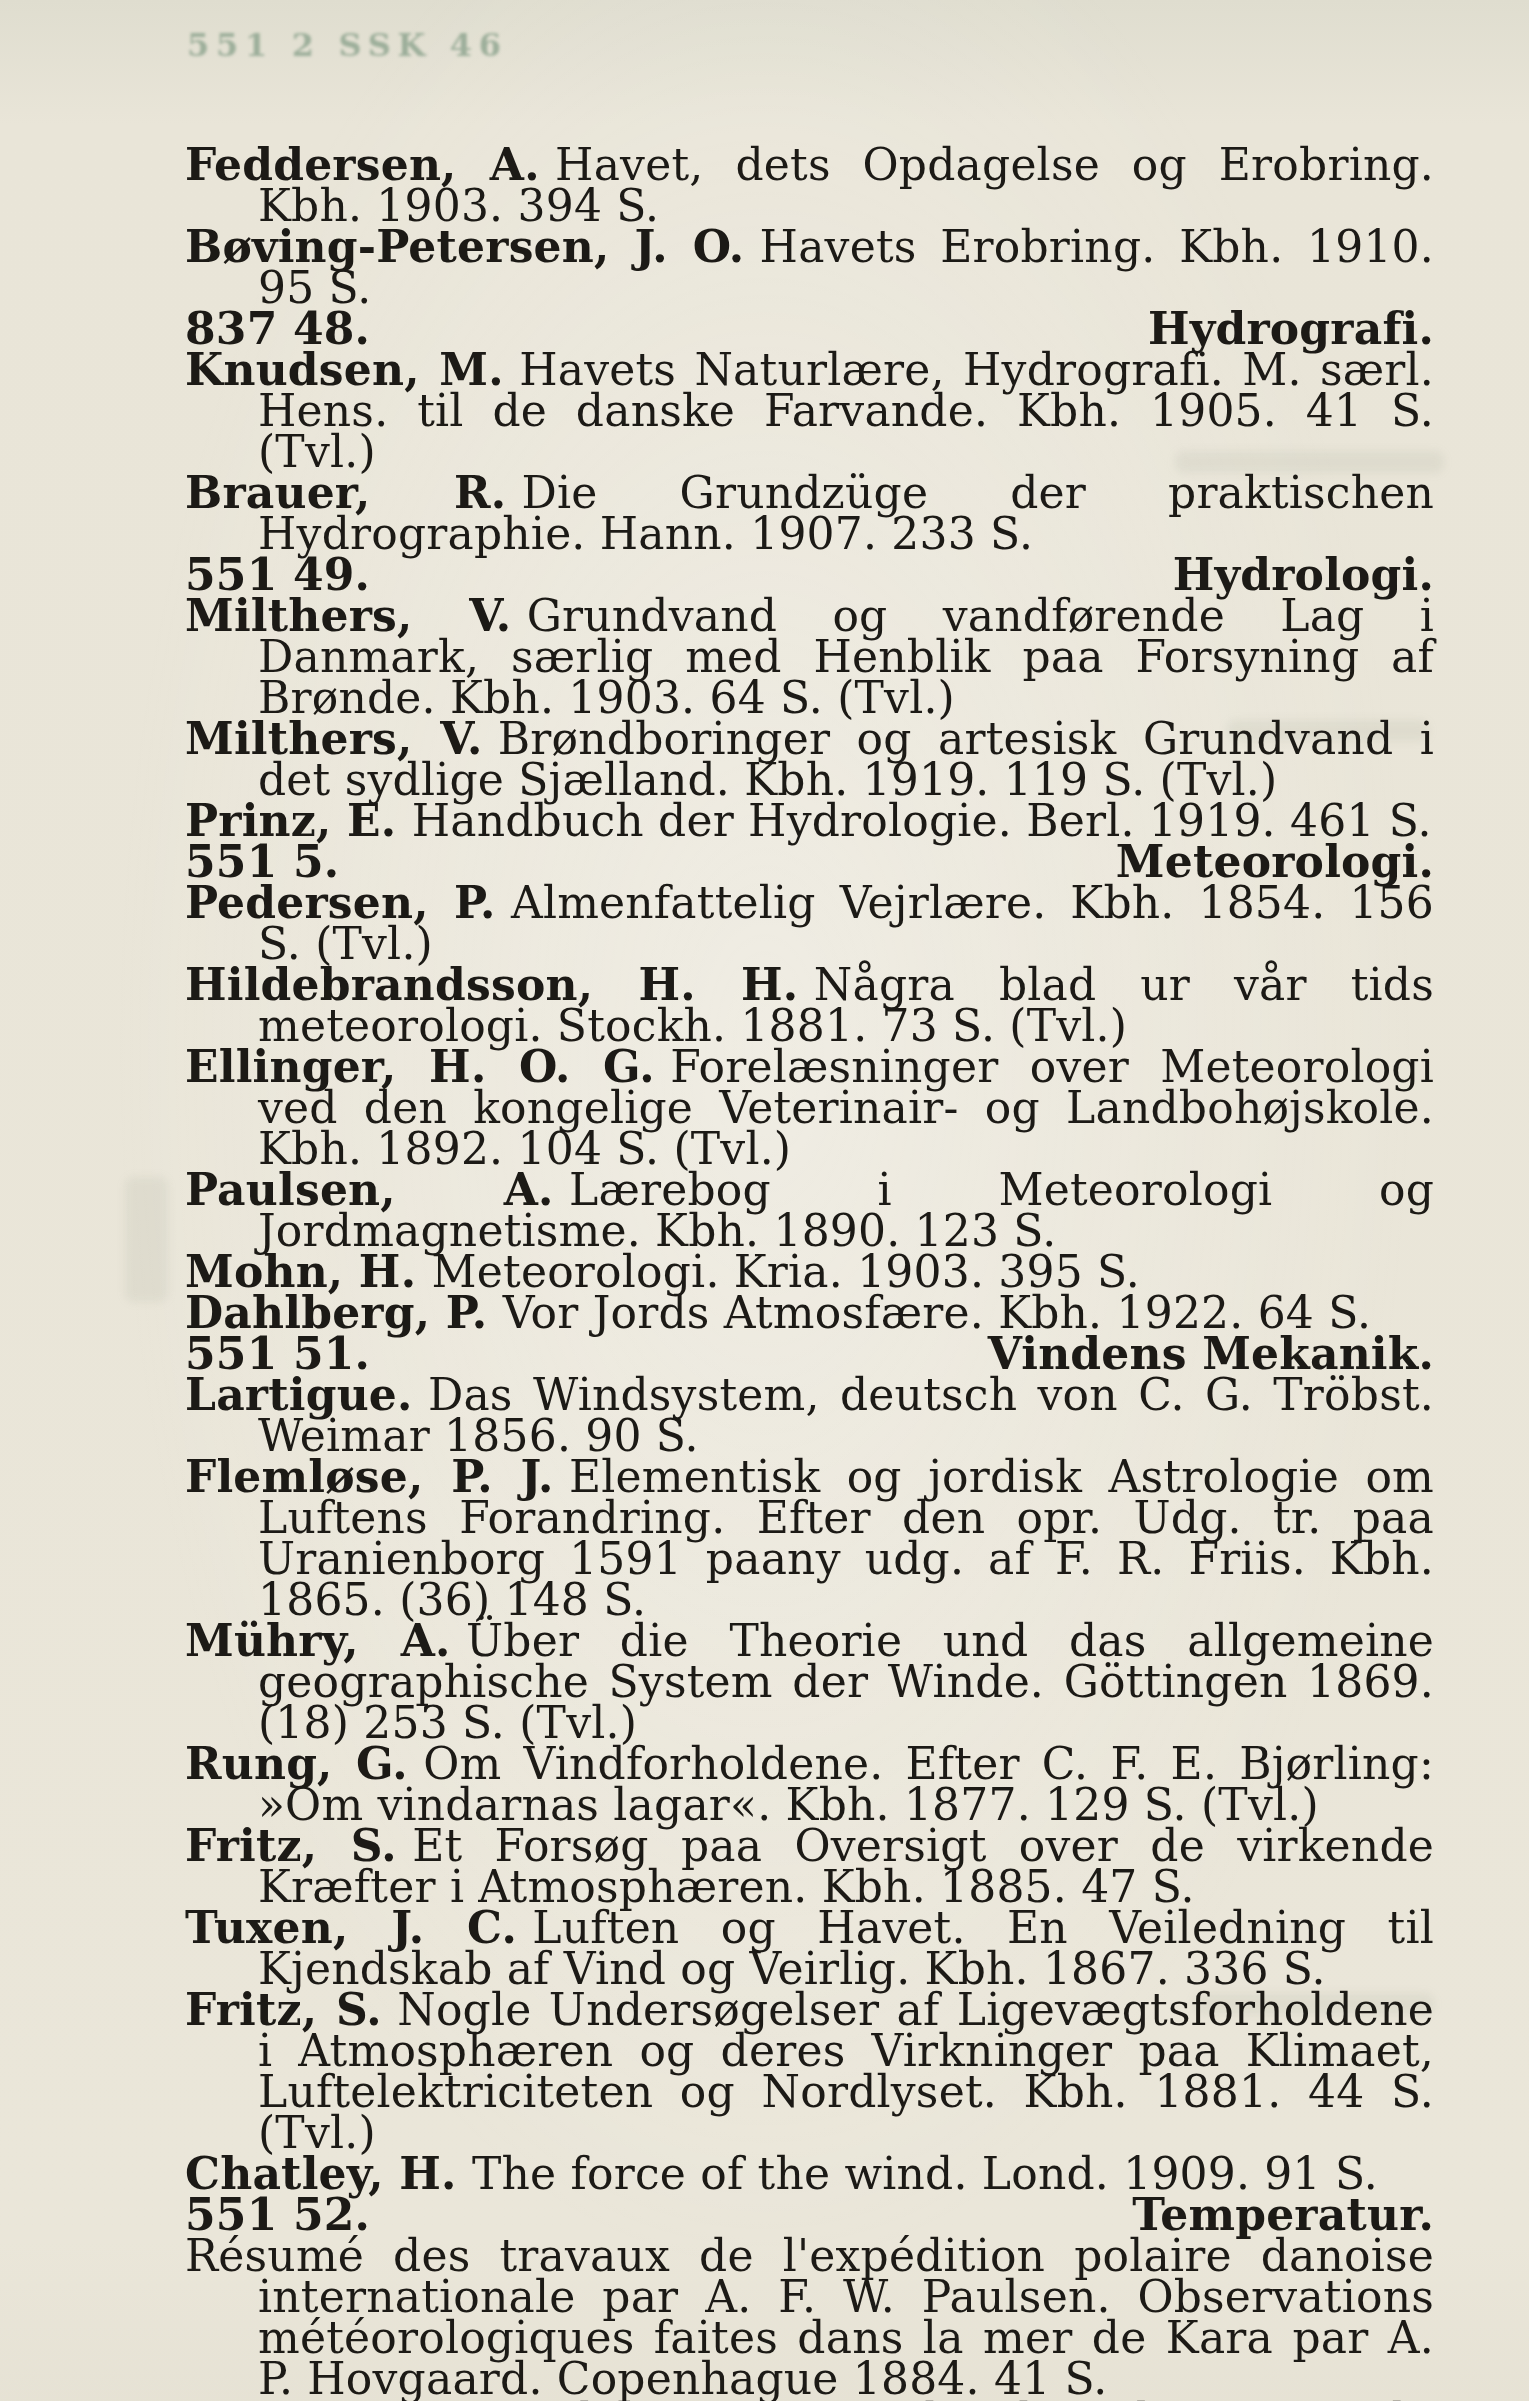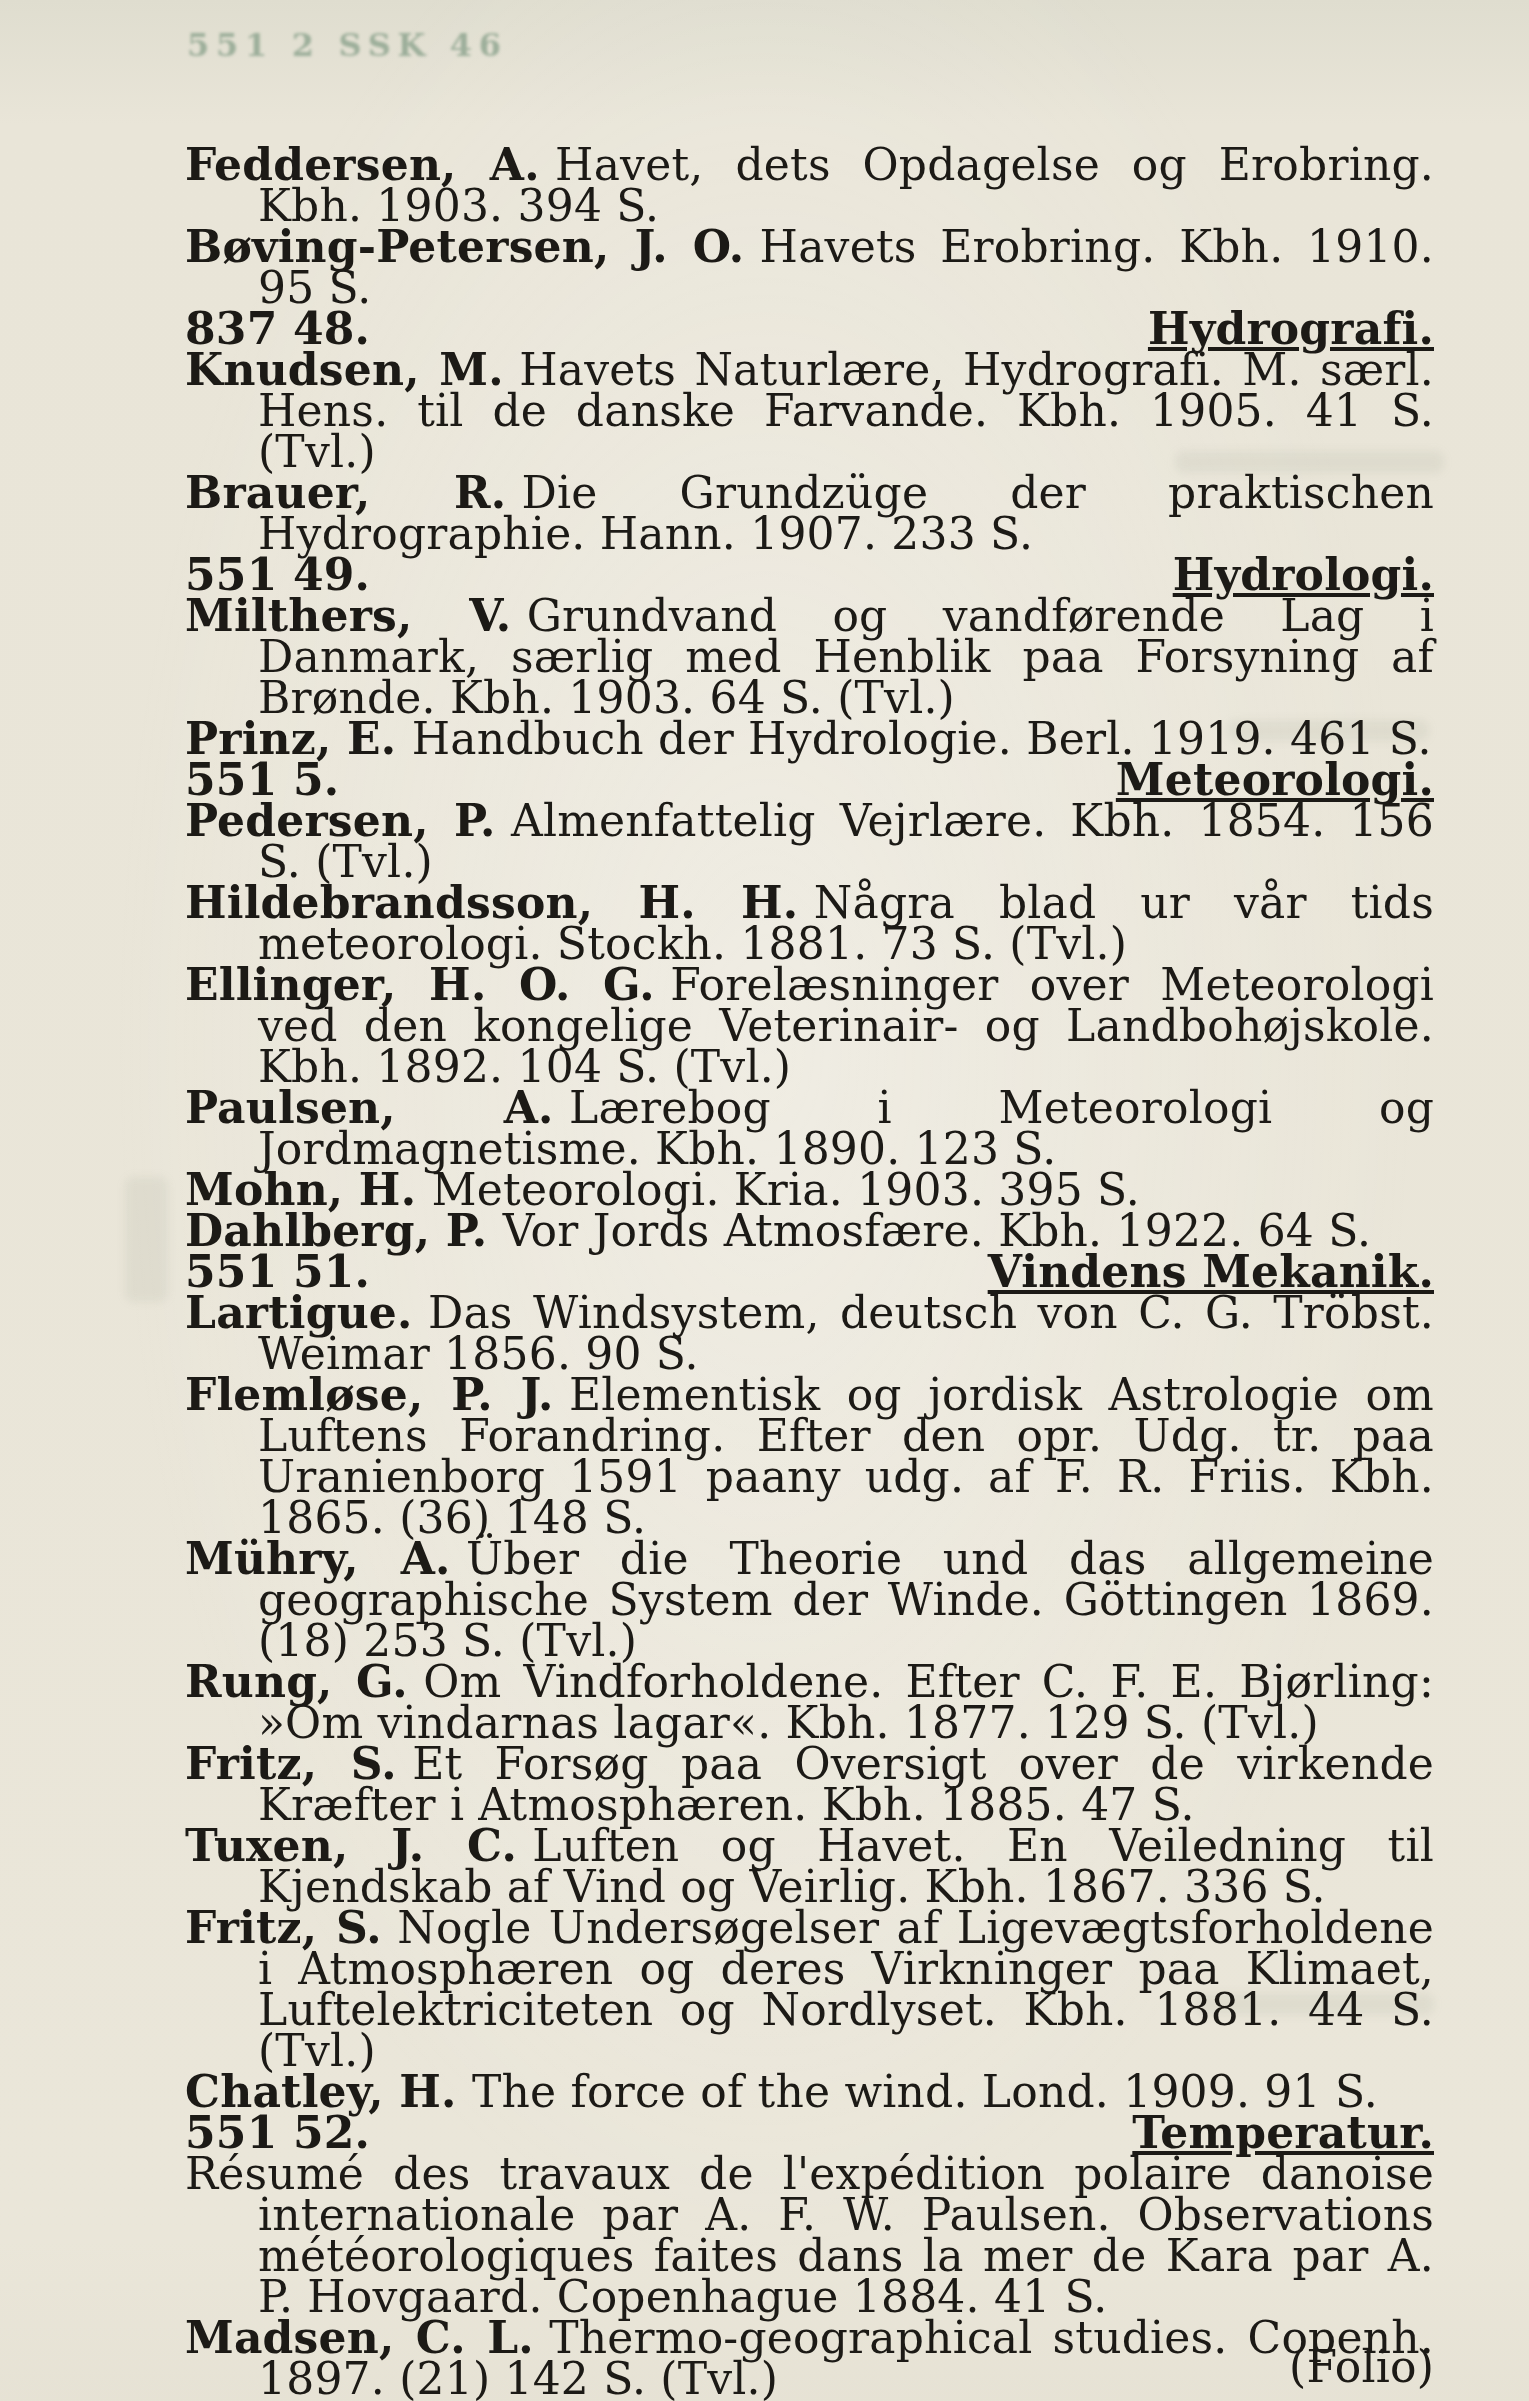--- a/index.html
+++ b/index.html
@@ -42,21 +42,21 @@
   .author {
     font-weight: bold;
     margin-right: 0.35em;
   }
   .section {
     display: flex;
     justify-content: space-between;
     font-weight: bold;
   }
   .sec-num { text-align: left; }
-  .sec-title { text-align: right; text-decoration: underline; }
+  .sec-title { text-align: right; }
   .right-note {
     position: absolute;
     right: 0;
     bottom: 12px;
     text-indent: 0;
   }
   .footer {
     margin-top: 55px;
     width: 1249px;
     text-align: center;
@@ -104,20 +104,21 @@
         <span class="sec-num">837 48.</span>
         <span class="sec-title">Hydrografi.</span>
       </div>
       <p class="entry"><span class="author">Knudsen, M.</span><span>Havets Naturlære, Hydrografi. M. særl. Hens. til de danske Farvande. Kbh. 1905. 41 S. (Tvl.)</span></p>
       <p class="entry"><span class="author">Brauer, R.</span><span>Die Grundzüge der praktischen Hydrographie. Hann. 1907. 233 S.</span></p>
       <div class="section">
         <span class="sec-num">551 49.</span>
         <span class="sec-title">Hydrologi.</span>
       </div>
       <p class="entry"><span class="author">Milthers, V.</span><span>Grundvand og vandførende Lag i Danmark, særlig med Henblik paa Forsyning af Brønde. Kbh. 1903. 64 S. (Tvl.)</span></p>
+      <p class="entry"><span class="author">Milthers, V.</span><span>Brøndboringer og artesisk Grundvand i det sydlige Sjælland. Kbh. 1919. 119 S. (Tvl.)</span></p>
       <p class="entry"><span class="author">Prinz, E.</span><span>Handbuch der Hydrologie. Berl. 1919. 461 S.</span></p>
       <div class="section">
         <span class="sec-num">551 5.</span>
         <span class="sec-title">Meteorologi.</span>
       </div>
       <p class="entry"><span class="author">Pedersen, P.</span><span>Almenfattelig Vejrlære. Kbh. 1854. 156 S. (Tvl.)</span></p>
       <p class="entry"><span class="author">Hildebrandsson, H. H.</span><span>Några blad ur vår tids meteorologi. Stockh. 1881. 73 S. (Tvl.)</span></p>
       <p class="entry"><span class="author">Ellinger, H. O. G.</span><span>Forelæsninger over Meteorologi ved den kongelige Veterinair- og Landbohøjskole. Kbh. 1892. 104 S. (Tvl.)</span></p>
       <p class="entry"><span class="author">Paulsen, A.</span><span>Lærebog i Meteorologi og Jordmagnetisme. Kbh. 1890. 123 S.</span></p>
       <p class="entry"><span class="author">Mohn, H.</span><span>Meteorologi. Kria. 1903. 395 S.</span></p>

